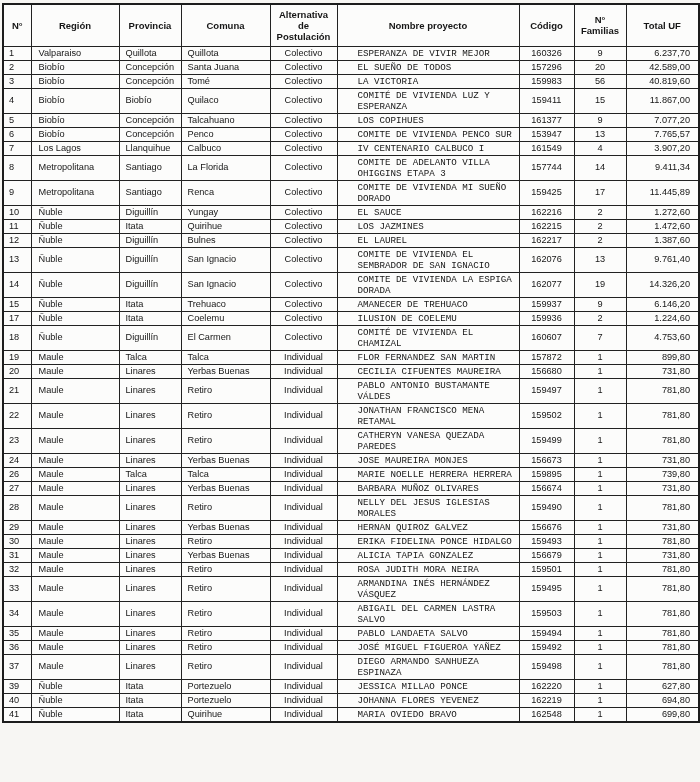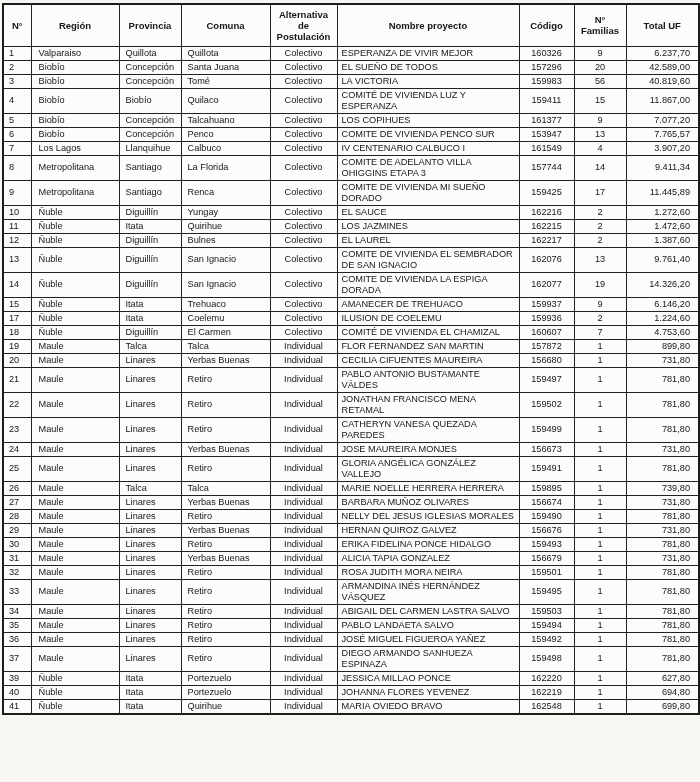--- a/index.html
+++ b/index.html
@@ -40,21 +40,21 @@
     font-size: 9.2px;
     line-height: 11px;
     padding: 1px 4px;
     height: 14px;
   }
   td.col-0 { text-align: left; padding-left: 5px; }
   td.col-1 { text-align: left; padding-left: 7px; margin-left: 17px; }
   td.col-2 { text-align: left; padding-left: 6px; }
   td.col-3 { text-align: left; padding-left: 6px; }
   td.col-4 { text-align: center; }
-  td.col-5 { text-align: left; padding-left: 4px; }
+  td.col-5 { text-align: left; padding-left: 20px; font-family: Liberation Mono, monospace; }
   td.col-6 { text-align: center; }
   td.col-7 { text-align: center; }
   td.col-8 { text-align: right; padding-right: 8px; }
 </style>
 </head>
 <body>
 
 <div class="page">
   <table class="projects">
     <colgroup>
@@ -329,31 +329,20 @@
           <td class="col-1">Maule</td>
           <td class="col-2">Linares</td>
           <td class="col-3">Yerbas Buenas</td>
           <td class="col-4">Individual</td>
           <td class="col-5">JOSE MAUREIRA MONJES</td>
           <td class="col-6">156673</td>
           <td class="col-7">1</td>
           <td class="col-8">731,80</td>
         </tr>
         <tr>
-          <td class="col-0">25</td>
-          <td class="col-1">Maule</td>
-          <td class="col-2">Linares</td>
-          <td class="col-3">Retiro</td>
-          <td class="col-4">Individual</td>
-          <td class="col-5">GLORIA ANGÉLICA GONZÁLEZ VALLEJO</td>
-          <td class="col-6">159491</td>
-          <td class="col-7">1</td>
-          <td class="col-8">781,80</td>
-        </tr>
-        <tr>
           <td class="col-0">26</td>
           <td class="col-1">Maule</td>
           <td class="col-2">Talca</td>
           <td class="col-3">Talca</td>
           <td class="col-4">Individual</td>
           <td class="col-5">MARIE NOELLE HERRERA HERRERA</td>
           <td class="col-6">159895</td>
           <td class="col-7">1</td>
           <td class="col-8">739,80</td>
         </tr>

